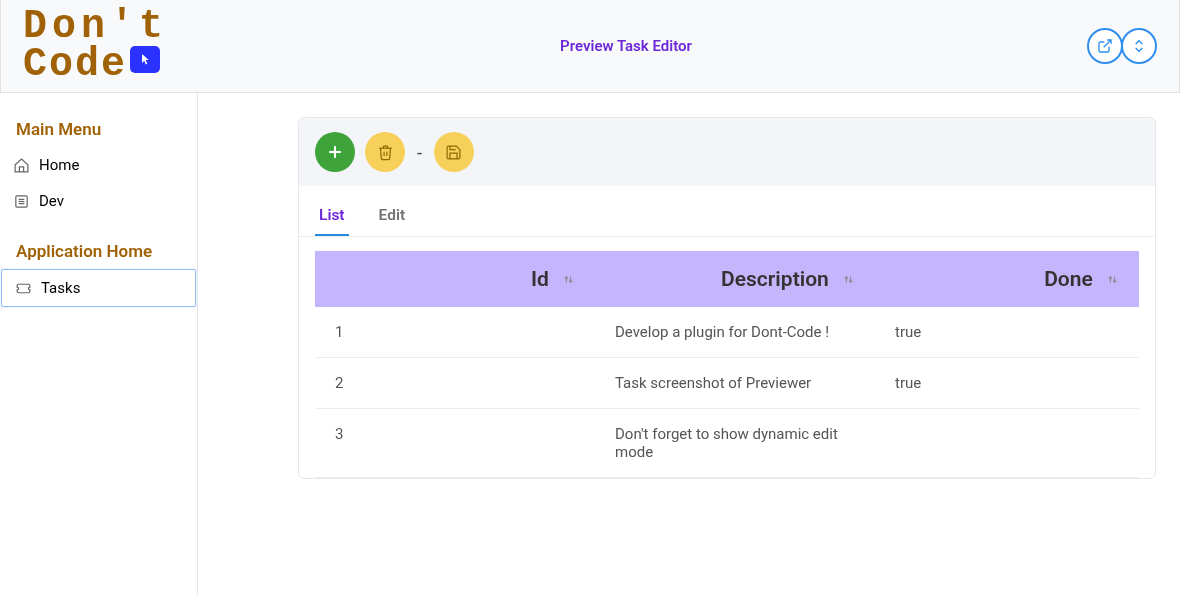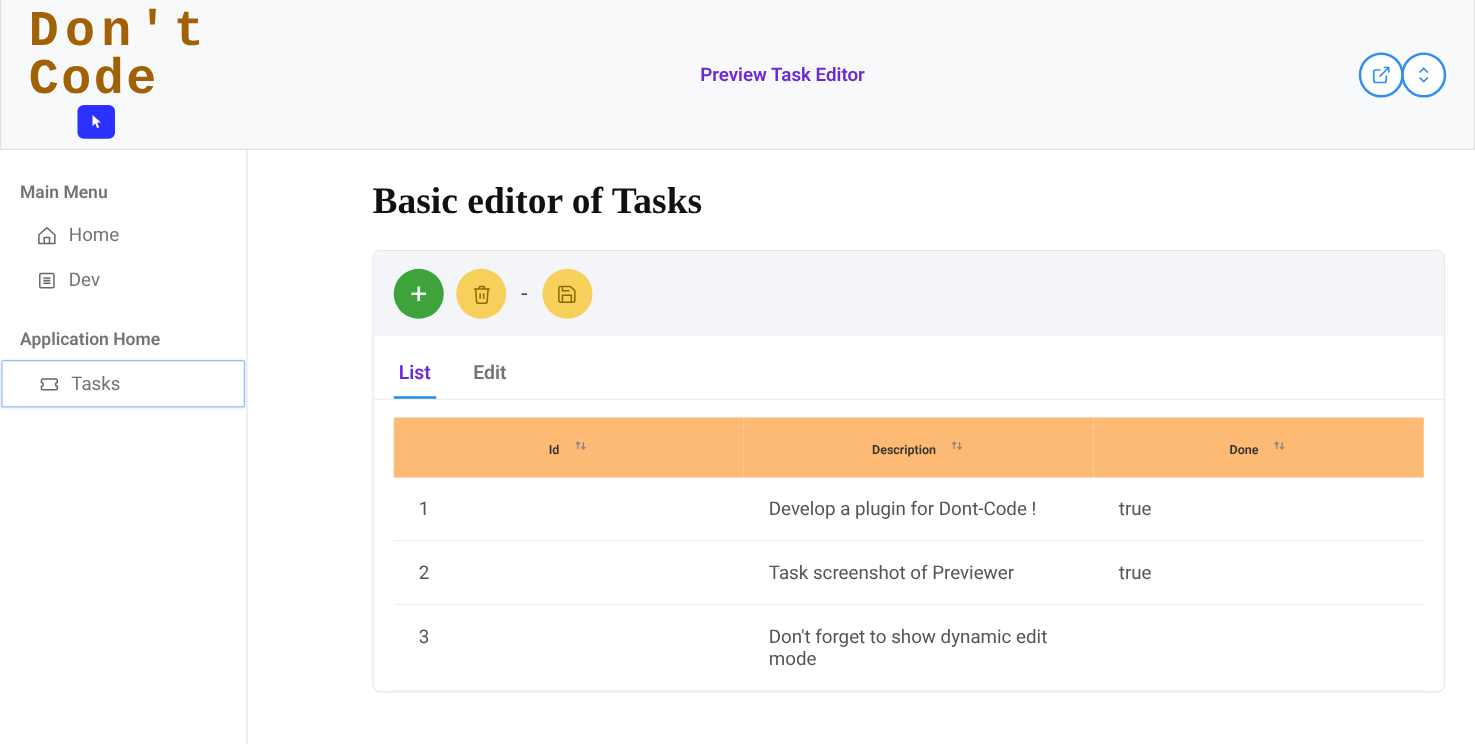--- a/index.html
+++ b/index.html
@@ -1,51 +1,51 @@
 <!DOCTYPE html>
 <html><head>
   <meta charset="utf-8">
   <style>
     * { box-sizing: border-box; margin: 0; padding: 0; }
     body { font-family: -apple-system, BlinkMacSystemFont, "Segoe UI", Roboto, Arial, sans-serif; color: #3b3b3b; background: #fff; }
 
     .topbar { display: flex; align-items: center; padding: 8px 22px; border: 1px solid #e1e1e1; border-top: none; background: #f7f9fb; min-height: 70px; }
     .logo { width: 140px; display: flex; align-items: center; }
     .logo-text { font-family: "Lucida Console","Courier New",monospace; font-size: 40px; font-weight: 700; color: #a16207; letter-spacing: 5px; line-height: 0.95; }
-    .logo-text .line2 { letter-spacing: 2px; display: inline-flex; align-items: center; flex-direction: column; }
+    .logo-text .line2 { letter-spacing: 2px; display: inline-flex; align-items: flex-start; }
     .logo-mark { width: 30px; height: 27px; background: #2b32ff; border-radius: 5px; display: inline-flex; align-items: center; justify-content: center; margin-left: 3px; }
     .topbar-title { flex: 1; text-align: center; font-size: 15px; font-weight: 600; color: #6d28d9; }
     .topbar-actions { display: flex; gap: -2px; }
     .circ-btn { width: 36px; height: 36px; border: 2px solid #2f8ef0; border-radius: 50%; background: #fff; display: inline-flex; align-items: center; justify-content: center; color: #2f8ef0; cursor: pointer; margin-left: -2px; }
 
     .layout { display: flex; }
     .sidebar { width: 198px; border-right: 1px solid #e6e6e6; padding: 18px 0 18px 0; min-height: 525px; }
-    .menu-heading { font-weight: 600; font-size: 14px; color: #737373; padding: 8px 16px; }
-    .menu-item { display: flex; align-items: center; gap: 9px; padding: 9px 28px; font-size: 15px; color: #737373; cursor: pointer; }
+    .menu-heading { font-weight: 600; font-size: 17px; color: #a16207; padding: 8px 16px; }
+    .menu-item { display: flex; align-items: center; gap: 9px; padding: 9px 12px; font-size: 15px; color: #000000; cursor: pointer; }
     .menu-item.active { border: 1.5px solid #8fbff5; margin: 0 1px 0 1px; border-radius: 2px; box-shadow: 0 0 2px rgba(120,170,240,0.4); }
     .menu-icon { width: 18px; height: 18px; display: inline-flex; align-items: center; justify-content: center; color: #666; }
 
     .content { flex: 1; padding: 24px 24px 24px 100px; }
     .crumb { font-family: Georgia, "Times New Roman", serif; font-size: 17px; color: #222; margin-bottom: 14px; }
     .page-title { font-family: Georgia, "Times New Roman", serif; font-size: 30px; font-weight: 700; color: #111; margin-bottom: 22px; }
 
     .panel { border: 1px solid #e6e7ea; border-radius: 6px; }
     .panel-toolbar { background: #f3f5f8; padding: 14px 16px; display: flex; align-items: center; gap: 10px; border-top-left-radius: 6px; border-top-right-radius: 6px; }
     .round-btn { width: 40px; height: 40px; border-radius: 50%; border: none; display: inline-flex; align-items: center; justify-content: center; cursor: pointer; }
     .btn-add { background: #3da33a; color: #fff; }
     .btn-yellow { background: #f7cf5b; color: #8b6a00; }
     .dash { font-size: 18px; color: #444; padding: 0 2px; }
 
     .tabs { display: flex; gap: 26px; padding: 0 16px; border-bottom: 1px solid #eee; margin-top: 10px; }
     .tab { padding: 10px 4px; font-size: 15.5px; font-weight: 600; color: #737373; cursor: pointer; }
     .tab.active { color: #6d28d9; border-bottom: 2.5px solid #2789e5; }
 
     .table-wrap { padding: 14px 16px 0; }
     table { width: 100%; border-collapse: collapse; }
-    thead th { background: #fdba74; text-align: center; font-size: 10px; font-weight: 600; color: #333; padding: 16px 20px; }
+    thead th { background: #c4b5fd; text-align: right; font-size: 21px; font-weight: 600; color: #333; padding: 16px 20px; }
     thead th .sort { margin-left: 8px; color: #888; }
     tbody td { padding: 16px 20px; font-size: 15px; color: #555; border-bottom: 1px solid #eee; vertical-align: top; }
     .col-id { width: 280px; }
     .col-desc { width: 280px; }
 
     svg { display: block; }
   </style>
 </head>
 <body>
 
@@ -113,21 +113,20 @@
       <span class="menu-icon">
         <svg width="17" height="17" viewBox="0 0 24 24" fill="none" stroke="currentColor" stroke-width="1.7">
             <path d="M3 8 a2 2 0 0 1 2 -2 h14 a2 2 0 0 1 2 2 v2 a2 2 0 0 0 0 4 v2 a2 2 0 0 1 -2 2 h-14 a2 2 0 0 1 -2 -2 v-2 a2 2 0 0 0 0 -4 z"></path>
           </svg>
       </span>
       <span>Tasks</span>
     </div>
   </aside>
 
   <main class="content">
-    <h1 class="page-title">Basic editor of Tasks</h1>
 
     <div class="panel">
       <div class="panel-toolbar">
         <button class="round-btn btn-add">
           <svg width="20" height="20" viewBox="0 0 24 24" stroke="white" stroke-width="2.5">
               <line x1="12" y1="5" x2="12" y2="19"></line>
               <line x1="5" y1="12" x2="19" y2="12"></line>
             </svg>
         </button>
         <button class="round-btn btn-yellow">

